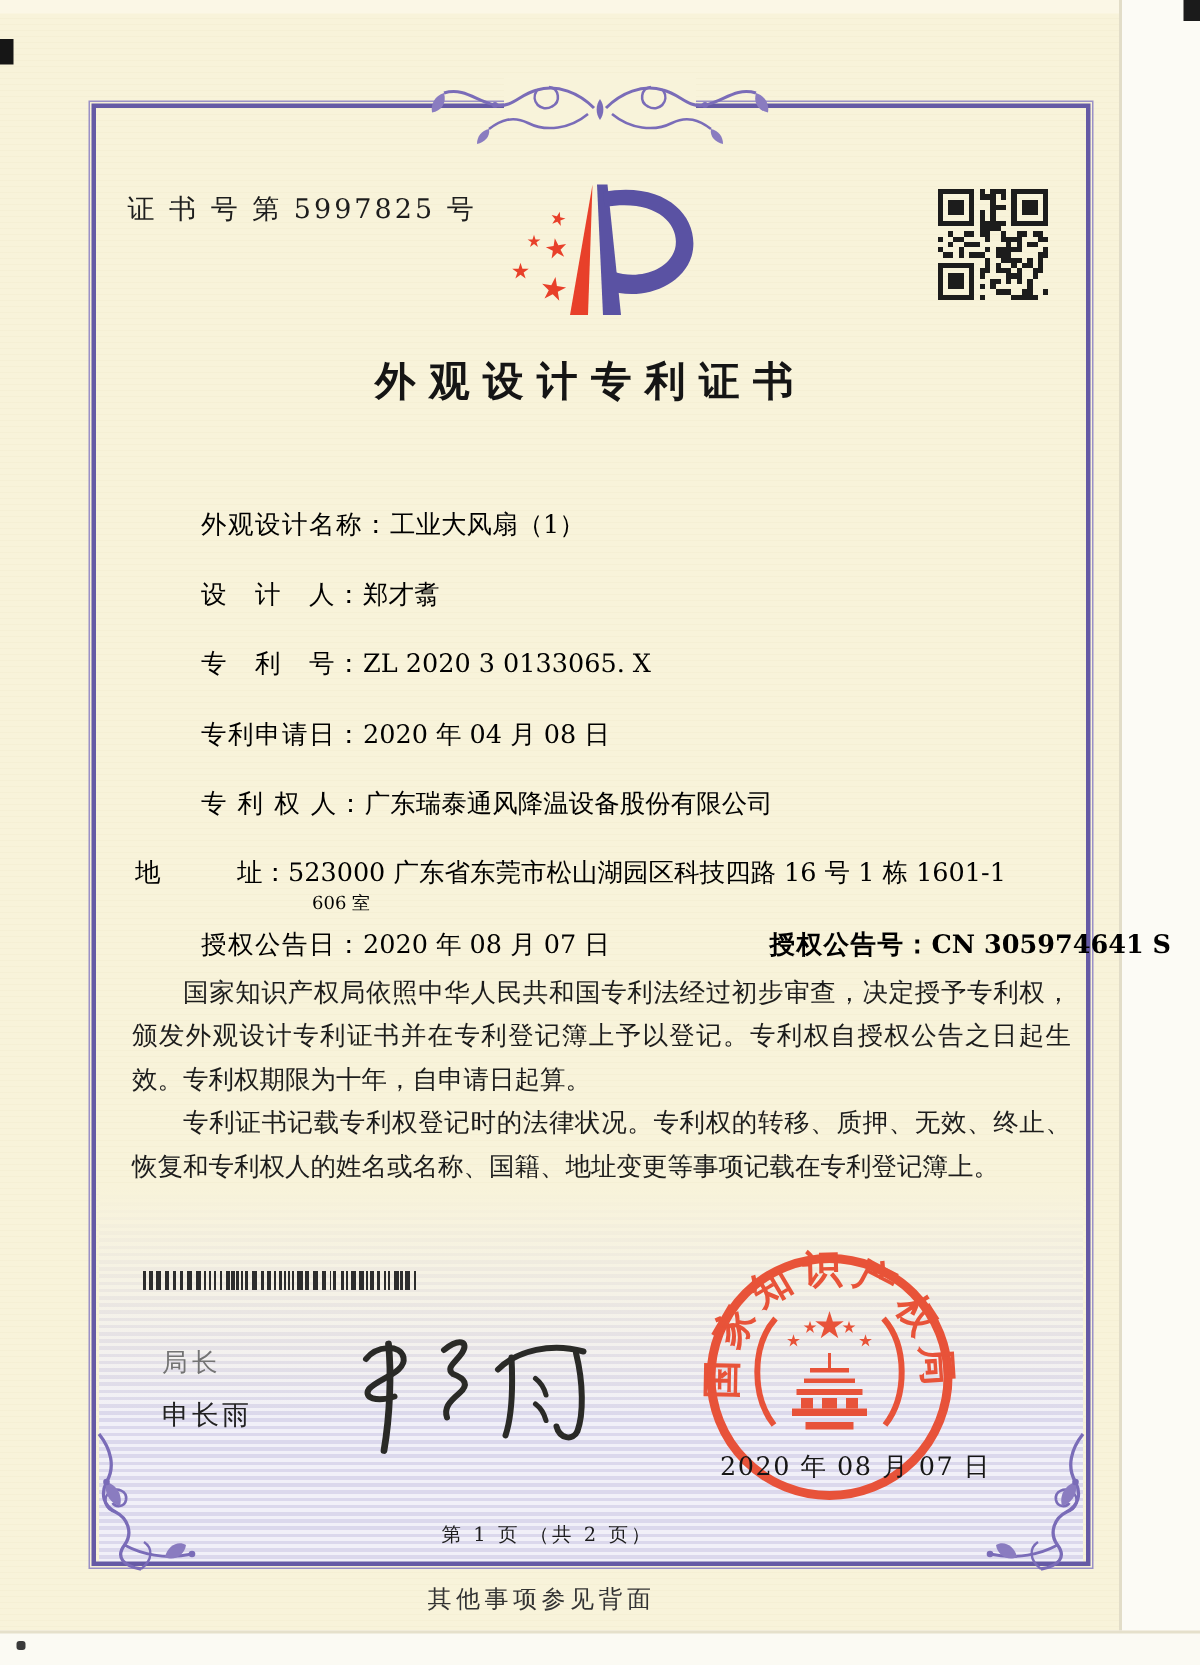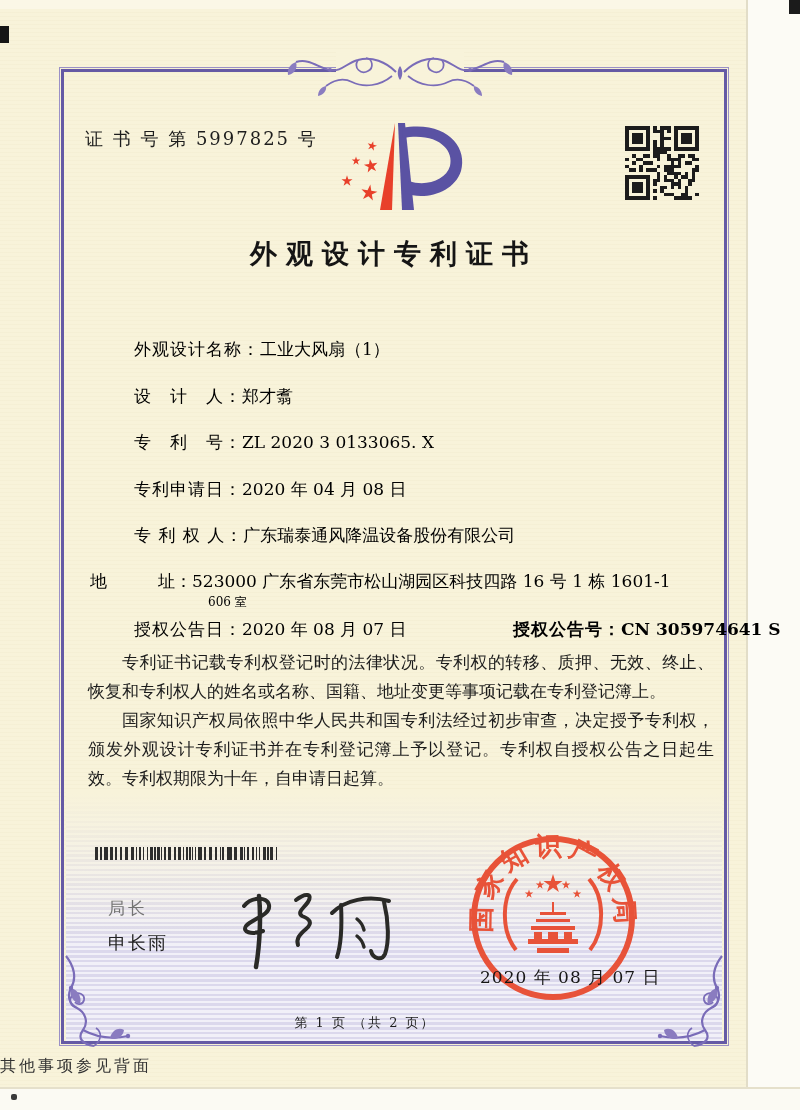--- a/index.html
+++ b/index.html
@@ -28,21 +28,21 @@
   .row .lbl{letter-spacing:1px;margin-left:44px;}
   .addr-wrap{position:absolute;left:90px;font-size:17px;}
   .addr-line2{position:absolute;left:80px;top:24px;font-size:12px;margin-left:38px;}
   .grant-no{position:absolute;left:379px;top:0;font-weight:bold;}
   .body-text{position:absolute;left:88px;top:648px;width:626px;font-size:17px;line-height:29px;text-align:justify;color:#1c1c1c;}
   .body-text p{margin:0;text-indent:2em;}
   .signer{left:108px;top:897px;font-size:17px;letter-spacing:3px;color:#737373;}
   .signer2{left:108px;top:931px;font-size:18px;letter-spacing:2px;color:#222;}
   .seal-date{left:480px;top:966px;font-size:17px;letter-spacing:1px;color:#161616;z-index:5;}
   .page-num{left:0;top:1014px;width:730px;text-align:center;font-size:13px;letter-spacing:2px;}
-  .foot-note{left:0;top:1056px;width:722px;font-size:16px;letter-spacing:3px;color:#333;}
+  .foot-note{left:0;top:1056px;width:722px;text-align:center;font-size:16px;letter-spacing:3px;color:#333;}
 </style>
 </head>
 <body>
 
 <div class="page">
 
   <div class="scan-top"></div>
   <div class="scan-right"></div>
   <div class="scan-bottom"></div>
   <div class="mark-a"></div>
@@ -432,22 +432,22 @@
   <div class="addr-wrap" style="top:570px">
     <span class="lbl">地　　　址：</span><span>523000 广东省东莞市松山湖园区科技四路 16 号 1 栋 1601-1</span>
     <div class="addr-line2">606 室</div>
   </div>
   <div class="row" style="top:618px">
     <span class="lbl">授权公告日：</span><span>2020 年 08 月 07 日</span>
     <span class="grant-no"><span class="lbl">授权公告号：</span><span>CN 305974641 S</span></span>
   </div>
 
   <div class="body-text">
+    <p>国家知识产权局依照中华人民共和国专利法经过初步审查，决定授予专利权，颁发外观设计专利证书并在专利登记簿上予以登记。专利权自授权公告之日起生效。专利权期限为十年，自申请日起算。</p>
     <p>专利证书记载专利权登记时的法律状况。专利权的转移、质押、无效、终止、恢复和专利权人的姓名或名称、国籍、地址变更等事项记载在专利登记簿上。</p>
-    <p>国家知识产权局依照中华人民共和国专利法经过初步审查，决定授予专利权，颁发外观设计专利证书并在专利登记簿上予以登记。专利权自授权公告之日起生效。专利权期限为十年，自申请日起算。</p>
   </div>
 
   <div class="txt signer">局长</div>
   <div class="txt signer2">申长雨</div>
 
   <div class="txt seal-date">2020 年 08 月 07 日</div>
 
   <div class="txt page-num">第 1 页 （共 2 页）</div>
   <div class="txt foot-note">其他事项参见背面</div>
 </div>

